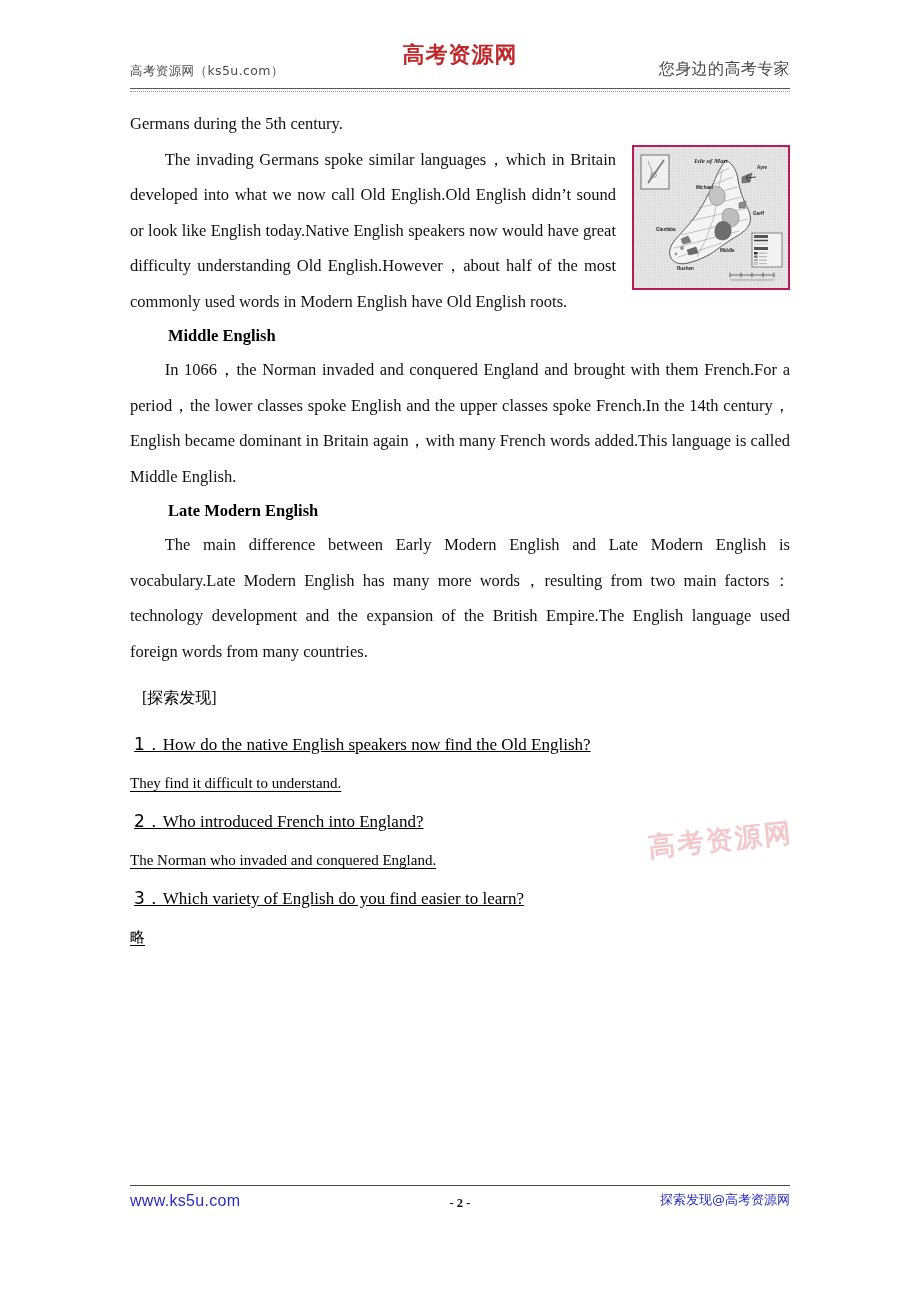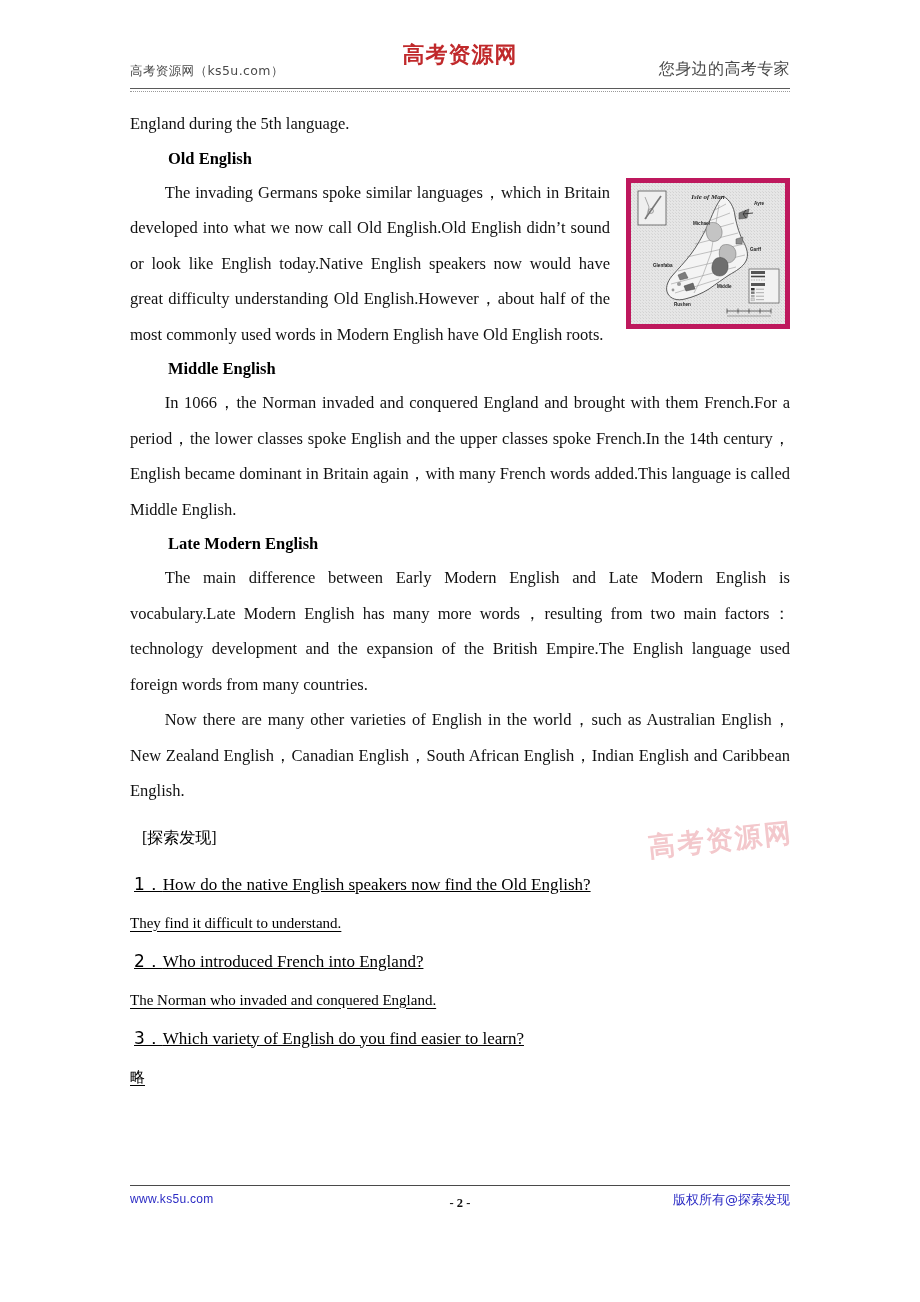--- a/index.html
+++ b/index.html
@@ -110,21 +110,21 @@
     line-height: 33px;
     text-indent: 2.3em;
   }
 
   
   .map-figure {
     float: right;
     width: 154px;
     height: 141px;
     margin: 3px 0 4px 16px;
-    border: 5px solid #be185d;
+    border: 2px solid #be185d;
     background: #a21caf;
     position: relative;
     overflow: hidden;
   }
   .map-svg { display: block; width: 100%; height: 100%; }
 
   .cjk {
     font-family: "DejaVu Sans", "Liberation Sans", sans-serif;
   }
 
@@ -182,21 +182,21 @@
     position: absolute;
     left: 130px;
     top: 1190px;
     width: 660px;
     height: 24px;
   }
   .ftr-left {
     position: absolute;
     left: 0; top: 2px;
     font-family: "Liberation Sans", "DejaVu Sans", sans-serif;
-    font-size: 12px;
+    font-size: 16px;
     color: #2b2bc4;
     letter-spacing: 0.3px;
   }
   .ftr-center {
     position: absolute;
     left: 50%;
     transform: translateX(-50%);
     top: 6px;
     font-size: 12.5px;
     font-weight: bold;
@@ -220,23 +220,22 @@
       <span class="hdr-left cjk">高考资源网（ks5u.com）</span>
       <span class="hdr-logo cjk">高考资源网</span>
       <span class="hdr-right cjk">您身边的高考专家</span>
     </div>
   </div>
   <div class="hdr-rule"></div>
   <div class="hdr-rule2"></div>
 
   <div class="content">
 
-    <p class="para">England during the 5th language.</p>
-
-    <h3 class="sub">Old English</h3>
+    <p class="para">Germans during the 5th century.</p>
+
 
     <div class="map-figure">
       <svg class="map-svg" viewBox="0 0 154 141">
         <defs>
           <pattern id="noise" width="3" height="3" patternUnits="userSpaceOnUse">
             <rect width="3" height="3" fill="#e6e6e6"></rect>
             <rect width="1" height="1" fill="#d2d2d2"></rect>
             <rect x="2" y="2" width="1" height="1" fill="#d8d8d8"></rect>
           </pattern>
         </defs>
@@ -316,21 +315,20 @@
     </div>
 
     <p class="para indent">The invading Germans spoke similar languages，which in Britain developed into what we now call Old English.Old English didn’t sound or look like English today.Native English speakers now would have great difficulty understanding Old English.However，about half of the most commonly used words in Modern English have Old English roots.</p>
 
     <h3 class="sub">Middle English</h3>
     <p class="para indent">In 1066，the Norman invaded and conquered England and brought with them French.For a period，the lower classes spoke English and the upper classes spoke French.In the 14th century，English became dominant in Britain again，with many French words added.This language is called Middle English.</p>
 
     <h3 class="sub">Late Modern English</h3>
     <p class="para indent">The main difference between Early Modern English and Late Modern English is vocabulary.Late Modern English has many more words，resulting from two main factors：technology development and the expansion of the British Empire.The English language used foreign words from many countries.</p>
 
-    <p class="para indent">Now there are many other varieties of English in the world，such as Australian English，New Zealand English，Canadian English，South African English，Indian English and Caribbean English.</p>
 
     <div class="qblock">
       <p class="qlabel">[探索发现]</p>
 
       <p class="question">
         <span class="num cjk">1．</span><span>How do the native English speakers now find the Old English?</span>
       </p>
       <p class="answer">
         <span class="ans-u">They find it difficult to understand.</span>
       </p>
@@ -351,16 +349,16 @@
     </div>
 
   </div>
 
   <div class="watermark cjk">高考资源网</div>
 
   <div class="ftr-rule"></div>
   <div class="footer">
     <span class="ftr-left">www.ks5u.com</span>
     <span class="ftr-center">- 2 -</span>
-    <span class="ftr-right cjk">版权所有@探索发现</span>
+    <span class="ftr-right cjk">探索发现@高考资源网</span>
   </div>
 
 </div>
 
 </body></html>

